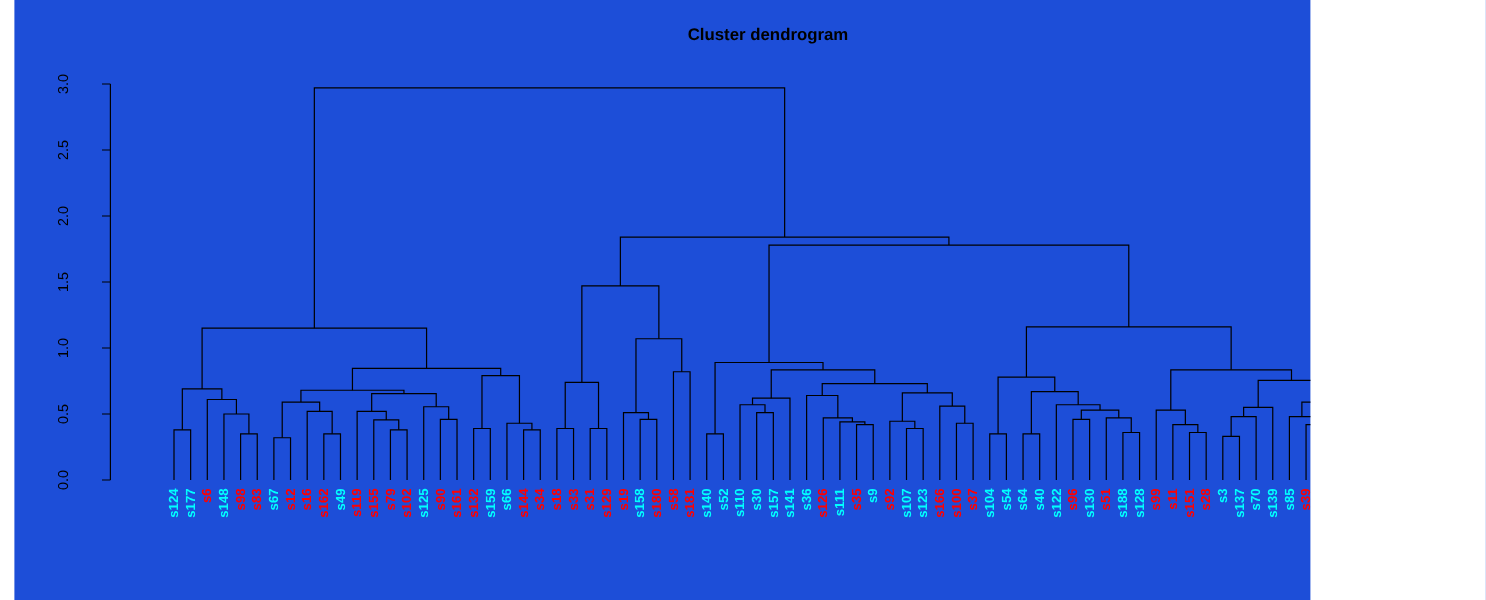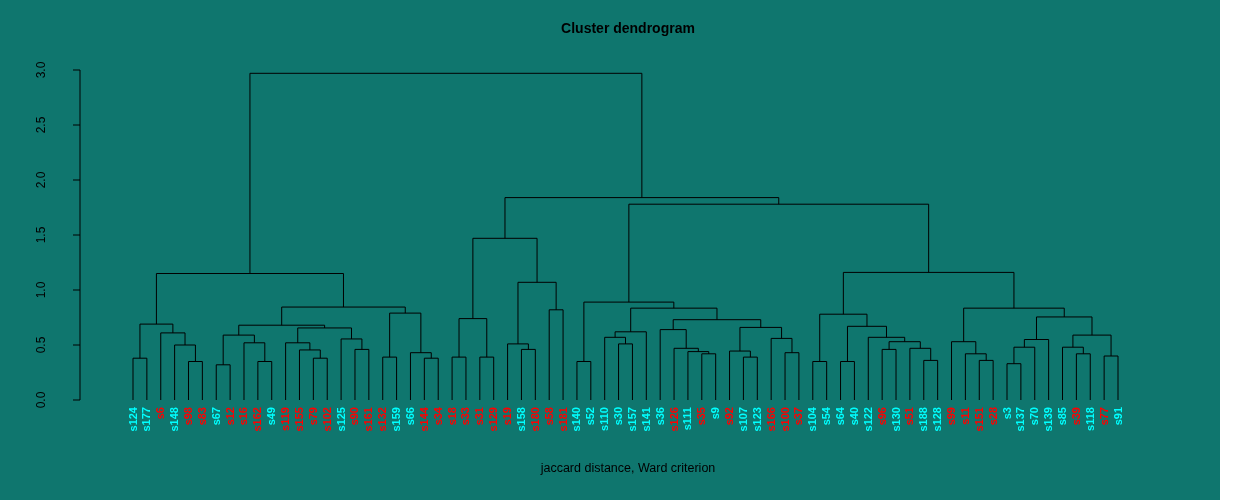--- a/index.html
+++ b/index.html
@@ -1,17 +1,17 @@
 <!DOCTYPE html>
 <html><head>
 <meta charset="utf-8">
 <style>
   html,body{margin:0;padding:0;background:#ffffff;}
-  #screen{position:relative;width:1220px;height:500px;background:#0f766e;overflow:hidden;
-          font-family:"Liberation Sans", sans-serif;}
+  #screen{position:relative;width:1080px;height:500px;background:#1d4ed8;overflow:hidden;
+          font-family:"Liberation Sans", sans-serif;margin-left:12px;}
   #plot-title{position:absolute;top:20px;left:80px;width:1096px;text-align:center;
               font-size:14px;font-weight:bold;color:#000;}
   #plot-xlabel{position:absolute;top:461px;left:80px;width:1096px;text-align:center;
                font-size:12.5px;color:#000;}
   svg{position:absolute;top:0;left:0;}
   .branch{stroke:#000;stroke-width:1;fill:none;}
   .axis{stroke:#000;stroke-width:1;}
   .ticklab{font-size:12px;fill:#000;}
   .leaflab{font-size:11px;font-weight:bold;}
 </style>
@@ -179,14 +179,13 @@
         <text x="1024.387323943662" y="407" class="leaflab" fill="#00FFFF" text-anchor="end" transform="rotate(-90 1024.387323943662 407)">s137</text>
         <text x="1038.2605633802818" y="407" class="leaflab" fill="#00FFFF" text-anchor="end" transform="rotate(-90 1038.2605633802818 407)">s70</text>
         <text x="1052.1338028169014" y="407" class="leaflab" fill="#00FFFF" text-anchor="end" transform="rotate(-90 1052.1338028169014 407)">s139</text>
         <text x="1066.0070422535211" y="407" class="leaflab" fill="#00FFFF" text-anchor="end" transform="rotate(-90 1066.0070422535211 407)">s85</text>
         <text x="1079.8802816901407" y="407" class="leaflab" fill="#FF0000" text-anchor="end" transform="rotate(-90 1079.8802816901407 407)">s39</text>
         <text x="1093.7535211267605" y="407" class="leaflab" fill="#00FFFF" text-anchor="end" transform="rotate(-90 1093.7535211267605 407)">s118</text>
         <text x="1107.6267605633802" y="407" class="leaflab" fill="#FF0000" text-anchor="end" transform="rotate(-90 1107.6267605633802 407)">s77</text>
         <text x="1121.5" y="407" class="leaflab" fill="#00FFFF" text-anchor="end" transform="rotate(-90 1121.5 407)">s91</text>
       </g>
     </svg>
-  <div id="plot-xlabel">jaccard distance, Ward criterion</div>
 </div>
 
 </body></html>

